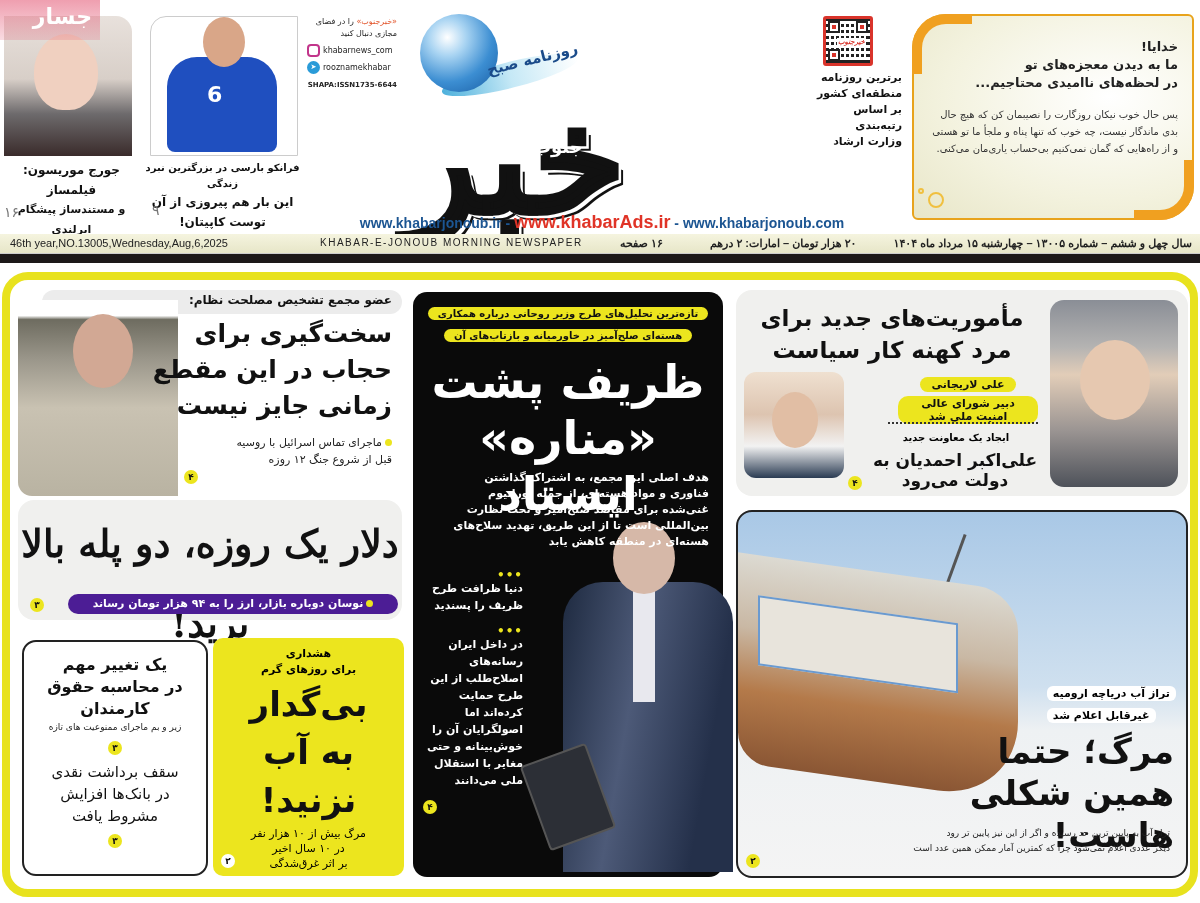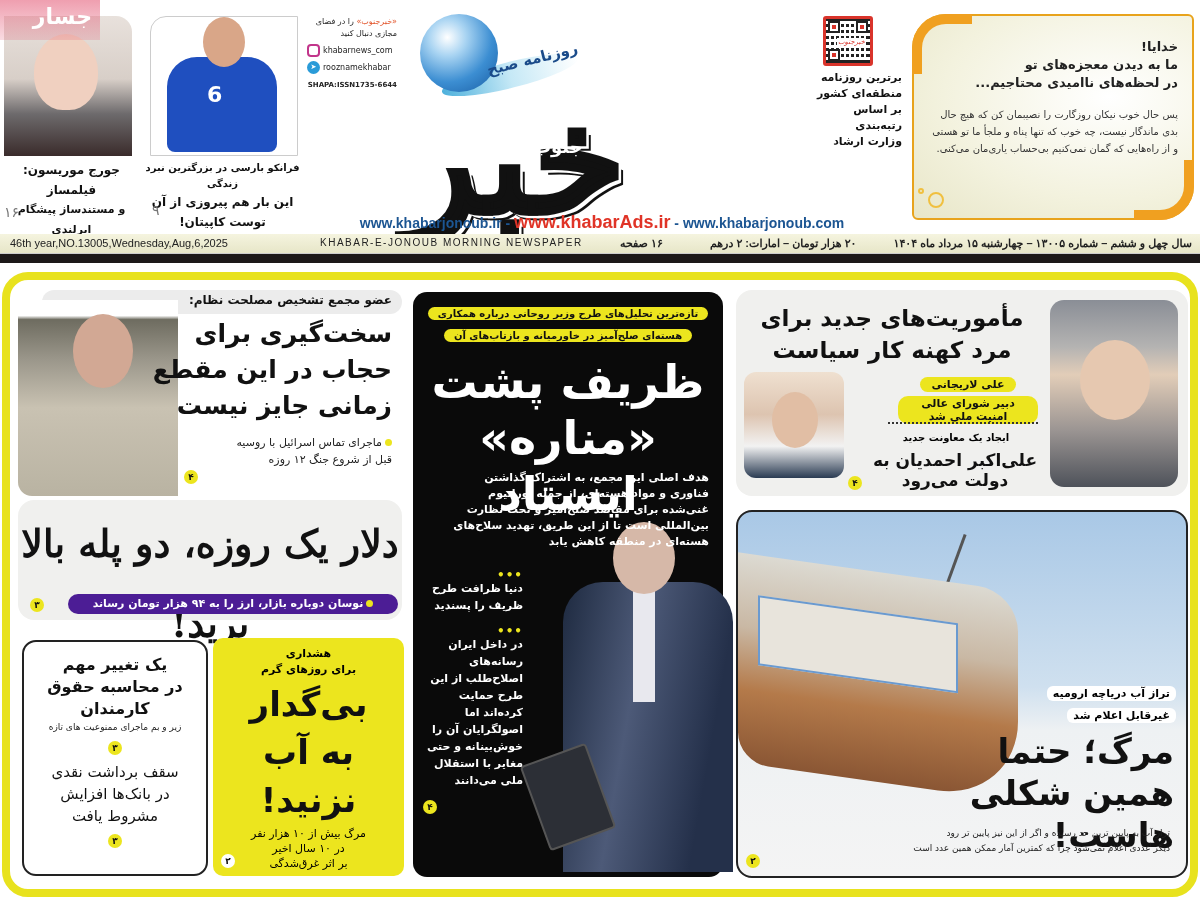--- a/index.html
+++ b/index.html
@@ -13,21 +13,21 @@
   .quote-box .corner2{position:absolute;right:-2px;bottom:-2px;width:60px;height:60px;border-bottom-right-radius:34px;border-bottom:10px solid #f0a020;border-right:10px solid #f0a020}
   .q-title{font-weight:bold;font-size:13px;line-height:18px;color:#222}
   .q-body{font-size:10px;line-height:17px;color:#333;margin-top:14px}
   .circle{position:absolute;border:2px solid #f0c040;border-radius:50%}
 
   .qr{left:823px;top:16px;width:50px;height:50px;border:3px solid #d9342b;border-radius:3px;background:
     repeating-linear-gradient(0deg,#222 0 3px,#fff 3px 6px),#fff;}
   .qr-inner{position:absolute;inset:3px;background:repeating-linear-gradient(90deg,#fff 0 2px,transparent 2px 5px)}
   .qr-fin{position:absolute;width:12px;height:12px;border:2px solid #222;background:#fff}
   .qr-fin::after{content:"";position:absolute;left:2px;top:2px;width:4px;height:4px;background:#d9342b}
-  .qr-label{position:absolute;left:11px;top:19px;font-size:7px;color:#d9342b;font-weight:normal;background:#fff;padding:0 1px;font-style:italic}
+  .qr-label{position:absolute;left:11px;top:19px;font-size:7px;color:#d9342b;font-weight:bold;background:#fff;padding:0 1px;font-style:italic}
   .rank{left:812px;top:70px;width:90px;font-size:11px;font-weight:bold;line-height:16px;color:#111}
 
   .logo-wrap{left:400px;top:14px;width:420px;height:200px}
   .masthead{position:absolute;left:5px;top:30px;width:410px;height:170px}
   .globe{position:absolute;left:18px;top:0;width:78px;height:78px;border-radius:50%;background:radial-gradient(circle at 35% 30%,#ffffff 0%,#a9d4f2 25%,#3c8ed2 60%,#175aa0 100%)}
   .globe-band{position:absolute;left:40px;top:48px;width:140px;height:26px;border-radius:50%;background:linear-gradient(90deg,#3aa8d8,#bfe6f5,#fff);transform:rotate(-14deg);opacity:.9}
   .subtitle-morning{position:absolute;left:80px;top:32px;font-size:15px;font-weight:bold;color:#1a4b8a;transform:rotate(-14deg);direction:rtl}
   .logo-big{position:absolute;left:0;top:40px;font-family:"DejaVu Serif",serif;font-weight:bold;font-size:150px;line-height:150px;color:#111;direction:rtl;letter-spacing:-6px;-webkit-text-stroke:3px #111;text-shadow:4px 4px 0 #fff,6px 6px 0 #111}
   .logo-sub{position:absolute;left:128px;top:92px;font-size:18px;font-weight:bold;color:#fff;direction:rtl}
 
@@ -113,21 +113,21 @@
   .water{left:213px;top:638px;width:191px;height:238px;background:#ece51e;border-radius:10px;text-align:center}
   .w-kick{font-size:11px;font-weight:bold;line-height:16px;margin-top:8px}
   .w-title{font-size:34px;font-weight:bold;line-height:48px;color:#111;margin-top:2px}
   .w-sub{font-size:11px;font-weight:normal;line-height:15px;margin-top:2px}
 
   
   .urmia{left:736px;top:510px;width:452px;height:368px;border:2px solid #222;border-radius:16px;overflow:hidden;background:linear-gradient(180deg,#a9c8e6 0%,#cfe0ef 48%,#eef1f3 60%,#f4f4f4 100%)}
   .ship{position:absolute;left:0;top:60px;width:280px;height:210px;background:linear-gradient(180deg,#dcdad2 0%,#c9b8a4 35%,#b47a4a 65%,#8a5634 100%);border-radius:0 40px 80px 30px;transform:skewY(8deg)}
   .ship-cabin{position:absolute;left:20px;top:40px;width:200px;height:70px;background:#e8e4dc;border:2px solid #6a9ad0}
   .mast{position:absolute;left:212px;top:20px;width:3px;height:80px;background:#555;transform:rotate(20deg)}
-  .u-kick{position:absolute;right:10px;top:170px;text-align:right}
+  .u-kick{position:absolute;right:10px;top:170px;text-align:left}
   .u-kick span{display:inline-block;background:#fff;font-size:11px;font-weight:bold;padding:1px 6px;border-radius:6px;margin-bottom:3px}
   .u-title{position:absolute;right:12px;top:218px;width:260px;font-size:34px;font-weight:bold;line-height:42px;color:#111;text-align:right}
   .u-body{position:absolute;right:16px;top:314px;width:320px;font-size:9px;line-height:15px;color:#222;text-align:right}
 </style>
 </head>
 <body>
 
 <div class="abs quote-box rtl">
   <div class="corner"></div>
   <div class="corner2"></div>

